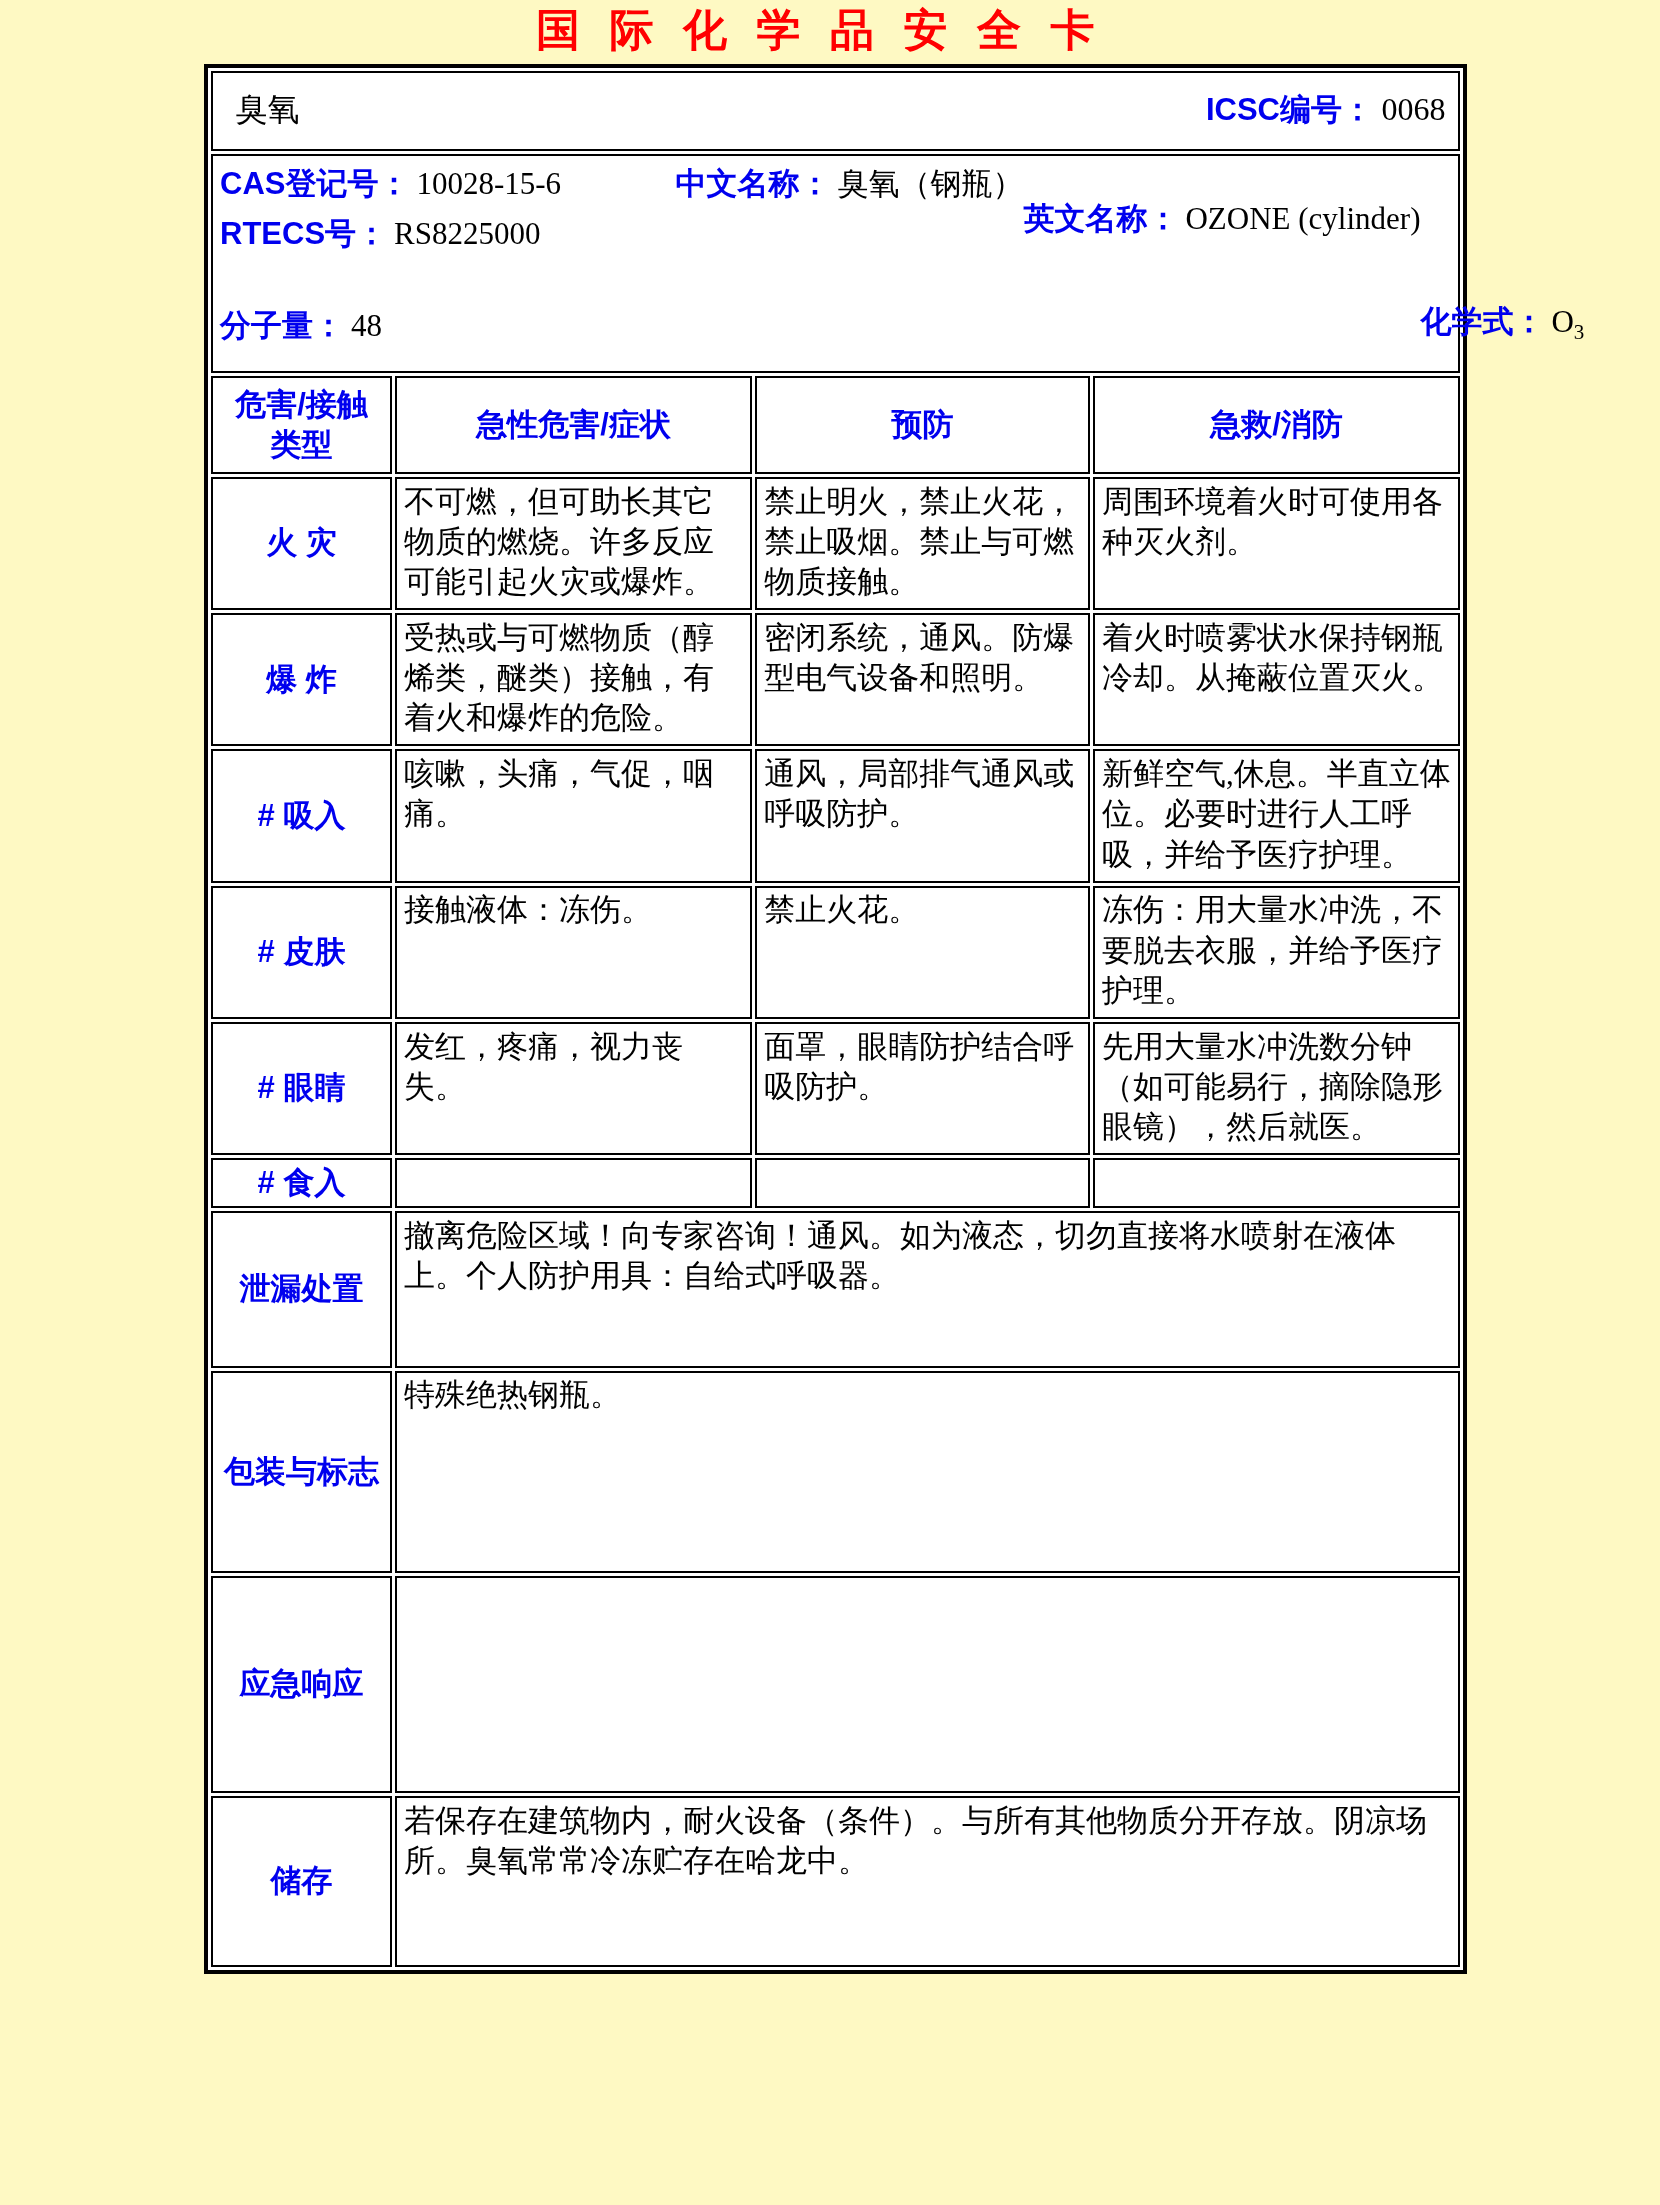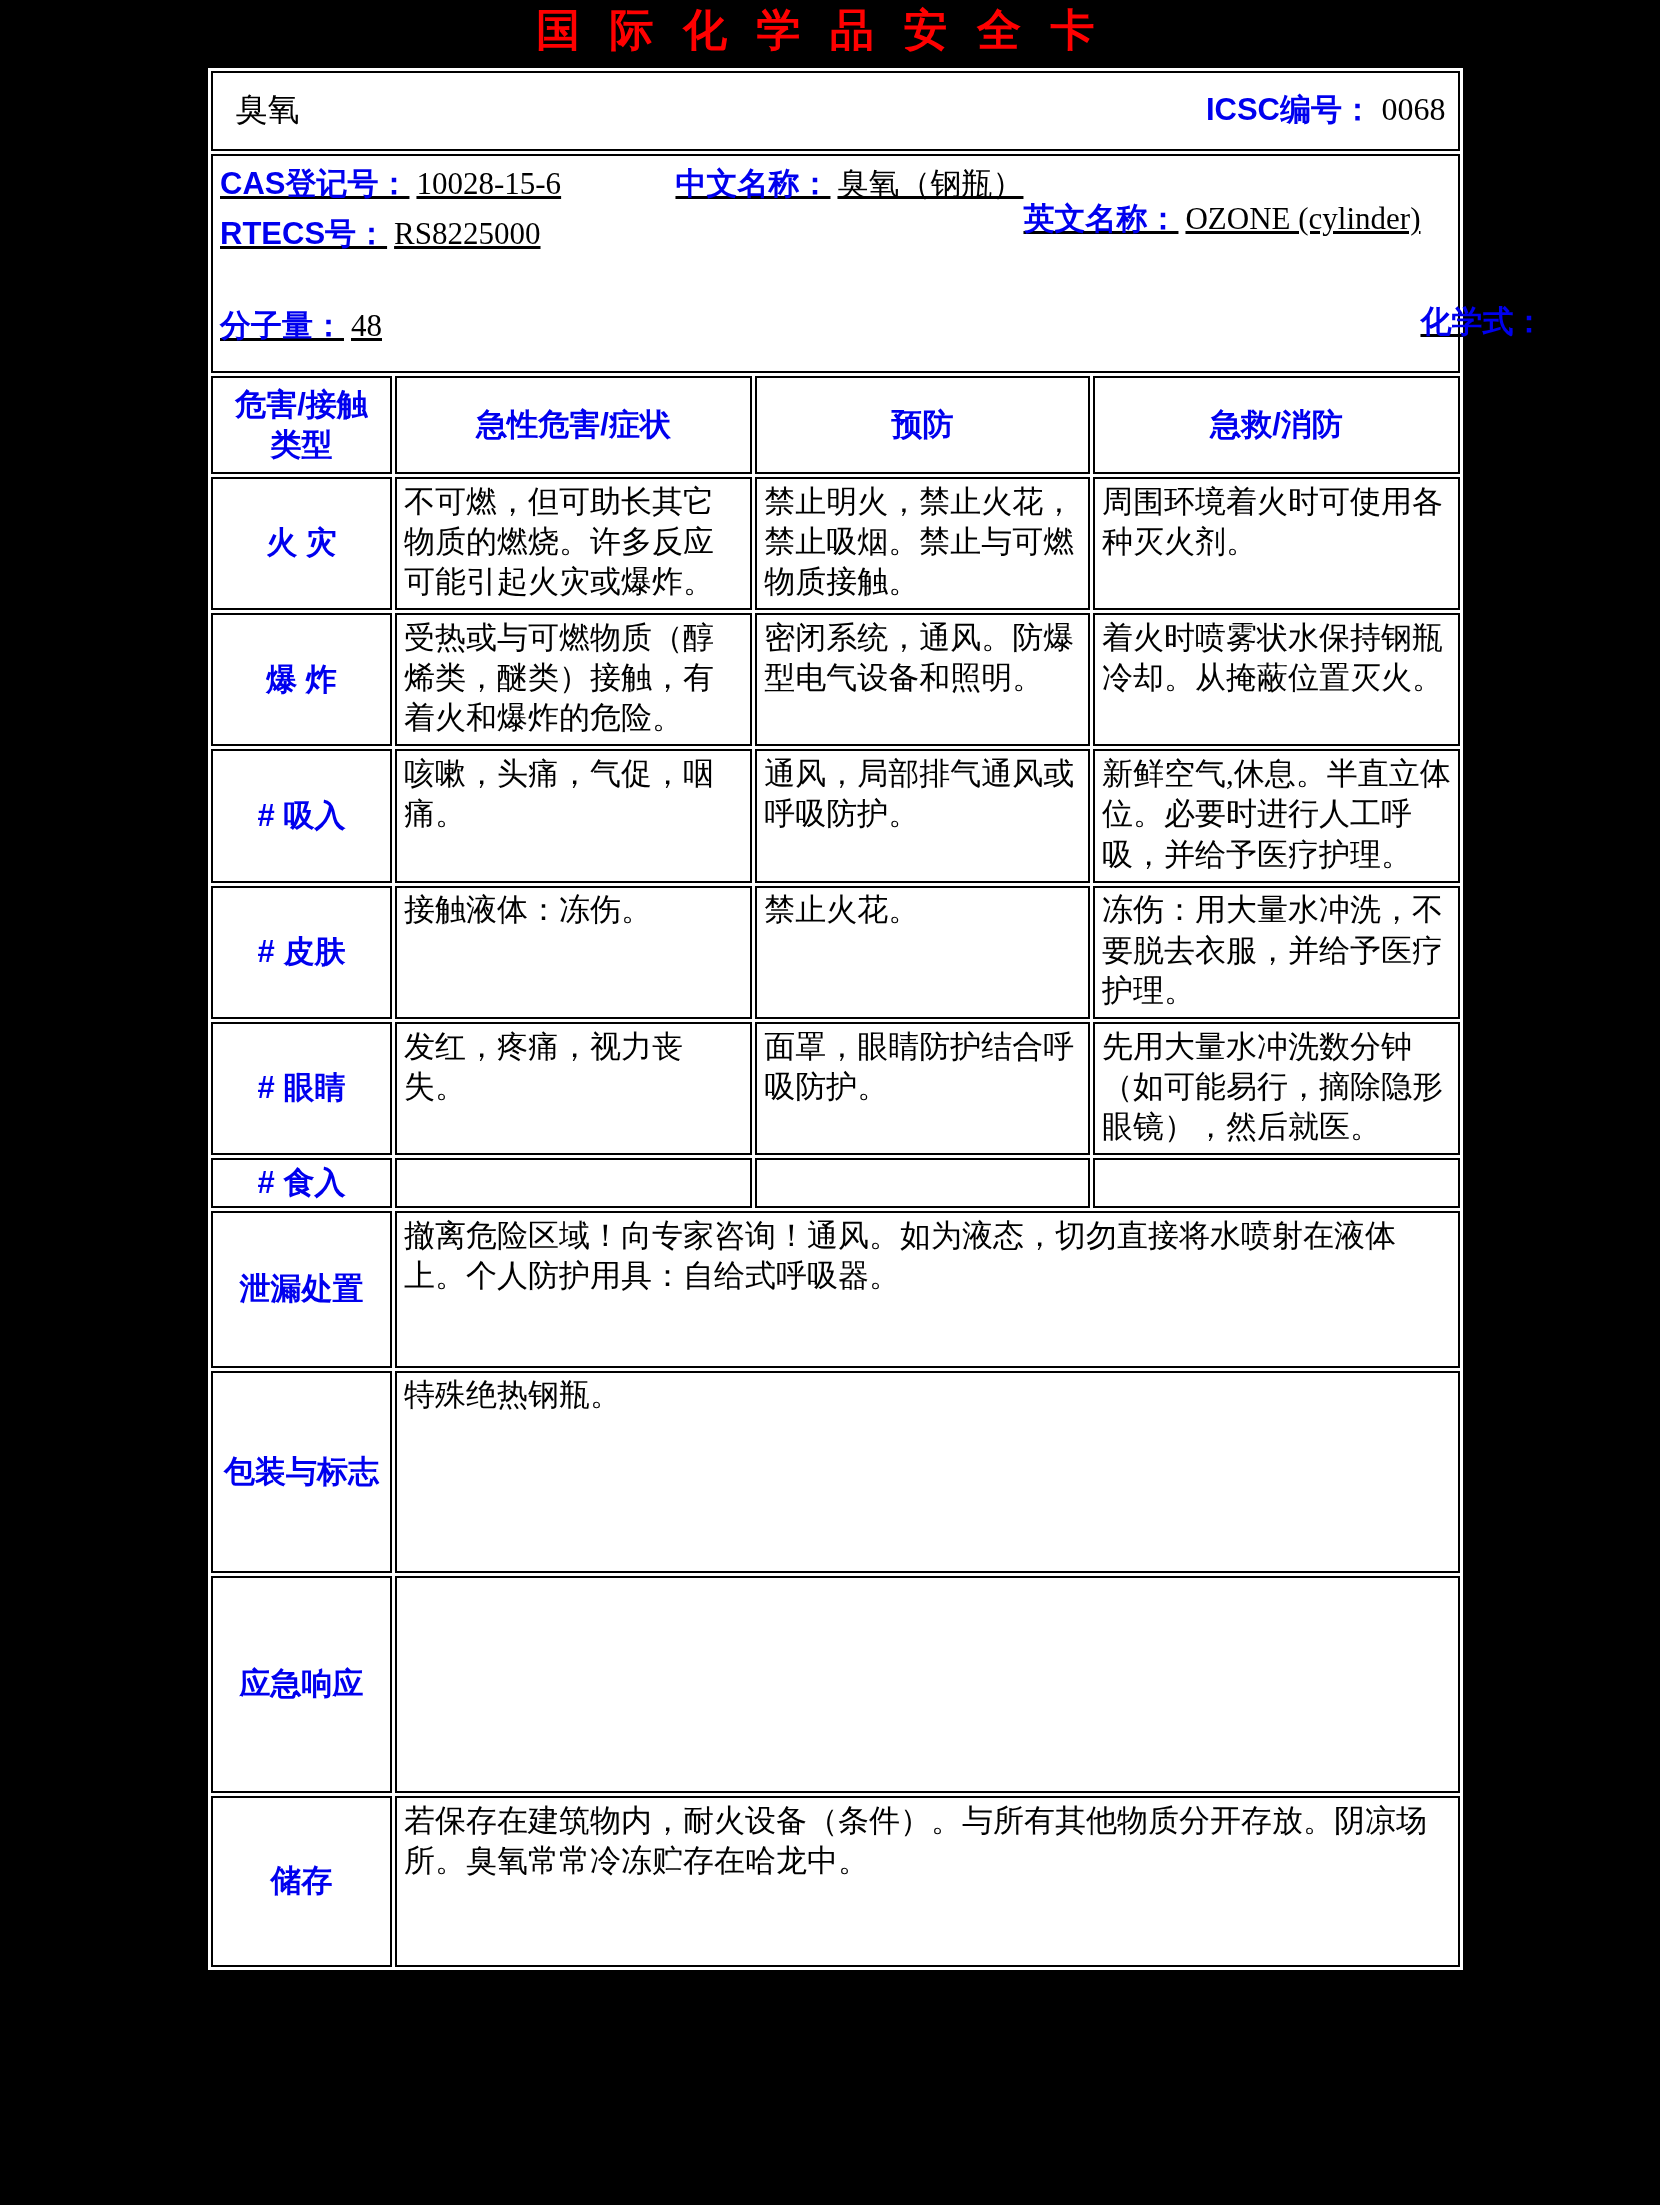--- a/index.html
+++ b/index.html
@@ -1,20 +1,20 @@
 <!DOCTYPE html>
 <html style="font-size:11.2px"><head>
 <meta charset="utf-8">
 <style>
   html,body { margin:0; padding:0; background:#ffffff; }
   .page {
     position: relative;
     width: 1660px;
     height: 2205px;
-    background: #000000;
+    background: #fef9c3;
     font-family: "Liberation Serif", "DejaVu Serif", serif;
     color: #000000;
   }
   .doc-title {
     height: 63px;
     padding-top: 1.4px;
     text-align: center;
     color: #ff0000;
     font-weight: bold;
     font-size: 44px;
@@ -50,21 +50,21 @@
     font-weight: bold;
   }
   .val { color: #000000; }
   
   td.name-cell { height: 67px; vertical-align: middle; }
   .name-flex { display: flex; justify-content: space-between; align-items: center; }
   .substance { padding-left: 15.5px; font-size: 32px; }
   .icsc { padding-right: 5.6px; white-space: nowrap; }
   .icsc .val { font-size: 32px; padding-left: 8.4px; }
   
-  td.identity-cell { height: 207px; text-decoration: underline; }
+  td.identity-cell { height: 207px; }
   .id-grid { display: flex; width: 100%; height: 100%; }
   .id-left  { width: 37%; display: flex; flex-direction: column; padding-top: 5.6px; }
   .id-right { width: 63%; display: flex; flex-direction: row; padding-top: 5.6px; }
   .id-line { white-space: nowrap; }
   .id-line .val { padding-left: 7px; }
   .line-rtecs { margin-top: 9.8px; }
   .line-en { margin-top: 35px; }
   .line-mw, .line-formula { margin-top: auto; margin-bottom: 19px; }
   sub { font-size: 21px; }
   

